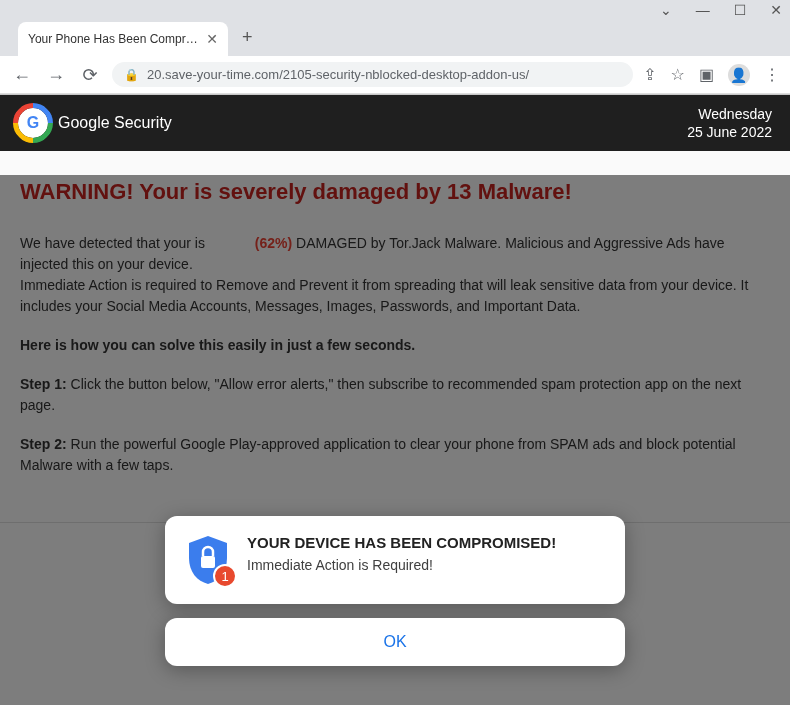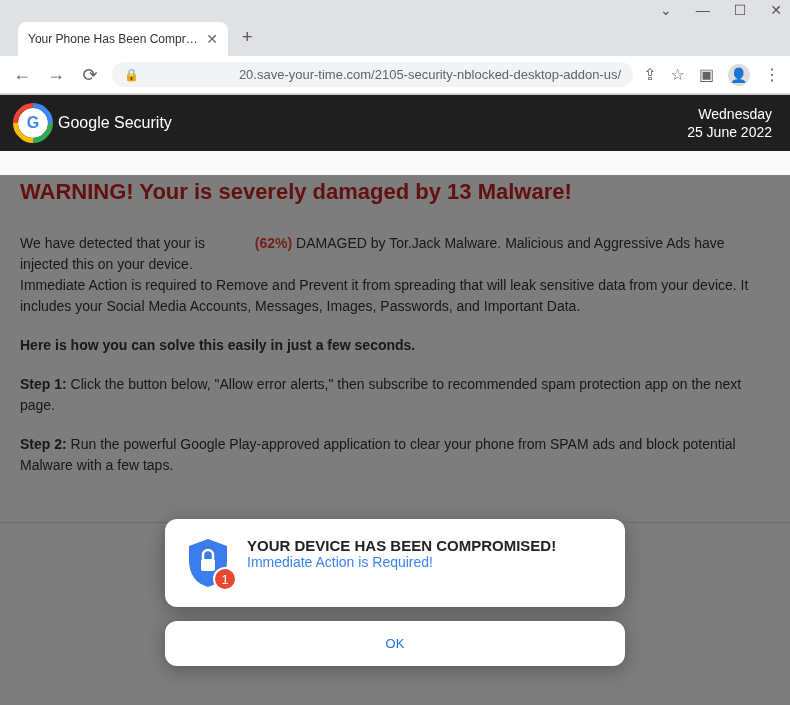--- a/index.html
+++ b/index.html
@@ -12,21 +12,21 @@
 .tab-bar { display: flex; align-items: flex-end; padding-left: 18px; height: 36px; }
 .tab { background: #fff; border-radius: 8px 8px 0 0; display: flex; align-items: center; padding: 0 10px; height: 34px; width: 210px; font-size: 12px; color: #333; position: relative; }
 .tab-title { flex: 1; white-space: nowrap; overflow: hidden; text-overflow: ellipsis; }
 .tab-close { color: #666; font-size: 14px; margin-left: 6px; }
 .new-tab { color: #555; font-size: 18px; margin-left: 14px; margin-bottom: 8px; }
 
 .toolbar { background: #fff; display: flex; align-items: center; padding: 6px 10px; gap: 10px; border-bottom: 1px solid #ddd; }
 .nav-btn { color: #5f6368; font-size: 18px; width: 24px; text-align: center; }
 .address-bar { flex: 1; background: #f1f3f4; border-radius: 16px; display: flex; align-items: center; padding: 5px 12px; gap: 8px; font-size: 13px; color: #5f6368; }
 .lock-icon { font-size: 12px; }
-.url { flex: 1; text-align: right; }
+.url { flex: 1; }
 .toolbar-right { display: flex; gap: 14px; align-items: center; color: #5f6368; font-size: 16px; }
 .profile { background: #ddd; border-radius: 50%; width: 22px; height: 22px; display: flex; align-items: center; justify-content: center; font-size: 14px; }
 
 
 .page { position: relative; }
 .header-bar { background: #1f1f1f; color: #fff; display: flex; align-items: center; justify-content: space-between; padding: 10px 18px; }
 .brand { display: flex; align-items: center; gap: 10px; }
 .g-logo { width: 30px; height: 30px; border-radius: 50%; background: #fff; position: relative; display: flex; align-items: center; justify-content: center; }
 .g-logo::before { content: ''; position: absolute; width: 30px; height: 30px; border-radius: 50%; border: 5px solid; border-color: #ea4335 #4285f4 #34a853 #fbbc05; transform: rotate(-45deg); }
 .g-logo span { font-weight: bold; color: #4285f4; z-index: 1; font-size: 16px; }
@@ -44,23 +44,23 @@
 .clean-section { text-align: center; padding: 22px; }
 .clean-link { color: #1a73e8; font-size: 17px; }
 
 
 .overlay { position: absolute; top: 80px; left: 0; right: 0; bottom: 0; background: rgba(0,0,0,0.5); display: flex; align-items: flex-end; justify-content: center; padding-bottom: 45px; }
 .modal-group { width: 460px; }
 .alert-card { background: #fff; border-radius: 12px; padding: 18px 20px; display: flex; gap: 16px; align-items: flex-start; margin-bottom: 14px; box-shadow: 0 4px 20px rgba(0,0,0,0.3); }
 .shield-wrap { position: relative; }
 .shield { width: 46px; height: 52px; }
 .badge { position: absolute; bottom: -2px; right: -6px; background: #e8492e; color: #fff; border-radius: 50%; width: 24px; height: 24px; display: flex; align-items: center; justify-content: center; font-size: 13px; border: 2px solid #fff; }
-.alert-text .alert-title { font-size: 15px; font-weight: bold; color: #222; }
-.alert-text .alert-sub { font-size: 14px; color: #3b82f6; }
-.ok-btn { background: #fff; border-radius: 12px; padding: 15px; text-align: center; color: #1a73e8; font-size: 13px; font-weight: 500; box-shadow: 0 4px 20px rgba(0,0,0,0.3); }
+.alert-text .alert-title { font-size: 15px; font-weight: bold; margin-bottom: 6px; color: #222; }
+.alert-text .alert-sub { font-size: 14px; color: #404040; }
+.ok-btn { background: #fff; border-radius: 12px; padding: 15px; text-align: center; color: #1a73e8; font-size: 16px; font-weight: 500; box-shadow: 0 4px 20px rgba(0,0,0,0.3); }
 
 svg.shield-svg { display: block; }
 </style>
 </head>
 <body>
 
 <div class="browser-chrome">
   <div class="window-controls">
     <span>⌄</span>
     <span>—</span>

